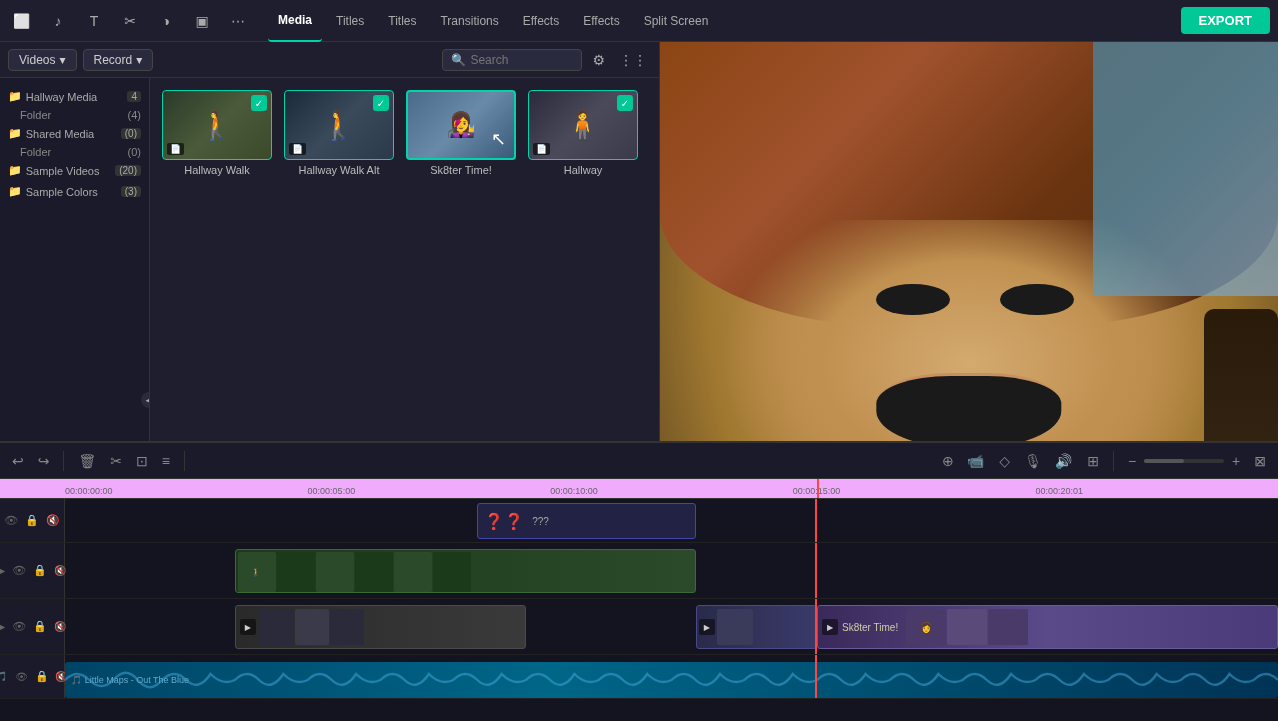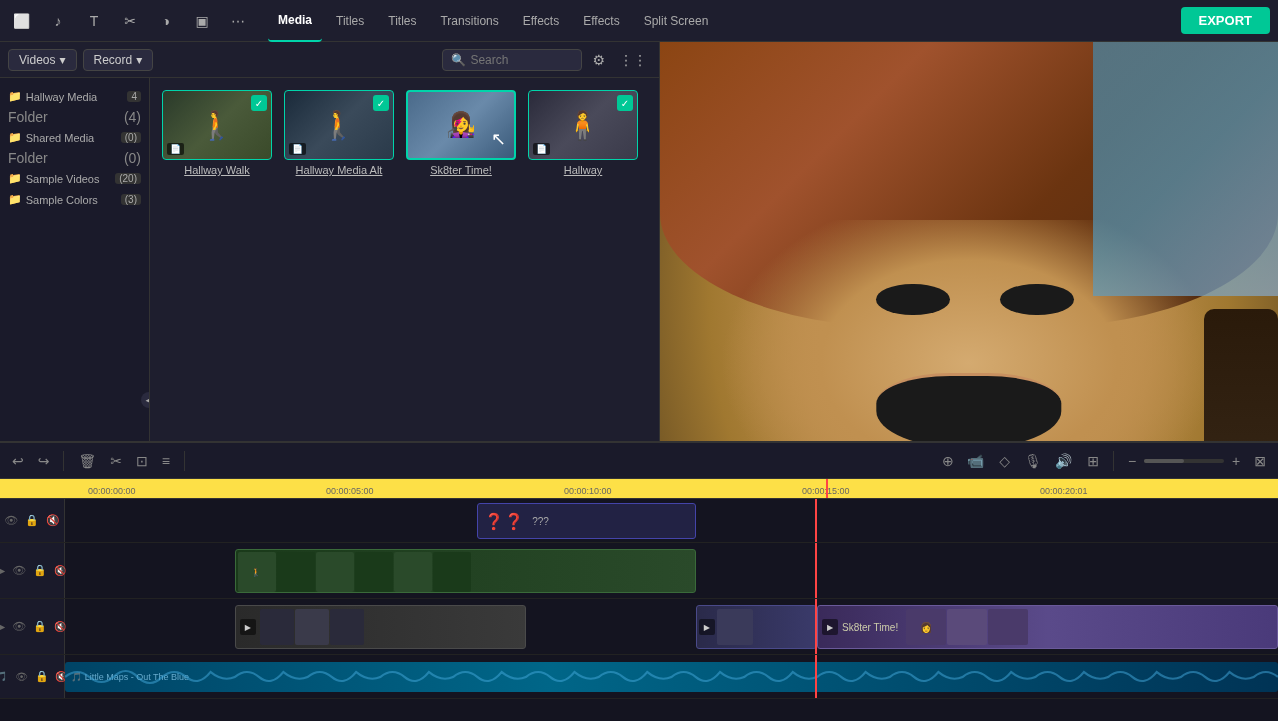--- a/index.html
+++ b/index.html
@@ -154,22 +154,22 @@
     }
     .sidebar-item .count {
       margin-left: auto;
       background: #333;
       border-radius: 3px;
       padding: 0 4px;
       font-size: 10px;
       color: #aaa;
     }
     .sidebar-sub {
-      padding: 2px 8px 2px 8px;
-      font-size: 14px;
+      padding: 2px 8px 2px 20px;
+      font-size: 11px;
       color: #888;
       display: flex;
       justify-content: space-between;
     }
 
     
     .media-grid {
       flex: 1;
       padding: 12px;
       display: flex;
@@ -217,21 +217,20 @@
       padding: 1px 3px;
       font-size: 9px;
       color: #aaa;
     }
     .media-label {
       font-size: 11px;
       color: #bbb;
       margin-top: 4px;
       text-align: center;
       max-width: 110px;
-      text-decoration: underline;
     }
     
     .thumb-hallway { background: linear-gradient(135deg, #2a3a2a 0%, #4a5a3a 50%, #3a4a2a 100%); }
     .thumb-hallway2 { background: linear-gradient(135deg, #1a2a3a 0%, #3a4a5a 50%, #2a3a4a 100%); }
     .thumb-skater { background: linear-gradient(135deg, #4a6a8a 0%, #6a8aaa 50%, #3a5a7a 100%); }
     .thumb-weirdo { background: linear-gradient(135deg, #2a2a3a 0%, #4a4a5a 50%, #3a3a4a 100%); }
     .thumb-person {
       width: 100%;
       height: 100%;
       display: flex;
@@ -558,21 +557,21 @@
           </div>
           <div class="media-label">Hallway Walk</div>
         </div>
 
         <div class="media-item">
           <div class="media-thumb thumb-hallway2 selected">
             <div class="thumb-person">🚶</div>
             <div class="thumb-icon">📄</div>
             <div class="thumb-check">✓</div>
           </div>
-          <div class="media-label">Hallway Media Alt</div>
+          <div class="media-label">Hallway Walk Alt</div>
         </div>
 
         <div class="media-item">
           <div class="media-thumb thumb-skater" style="border: 2px solid #00d4aa;">
             <div class="thumb-person" style="font-size:24px;">👩‍🎤</div>
 
             <div style="position:absolute; right:8px; bottom:8px; font-size:18px; color:#fff;">↖</div>
           </div>
           <div class="media-label">Sk8ter Time!</div>
         </div>
@@ -668,21 +667,21 @@
           <div class="zoom-fill" style="width:50%;"></div>
         </div>
         <button class="tl-btn">+</button>
       </div>
       <button class="tl-btn">⊠</button>
     </div>
   </div>
 
   <div class="tl-container" style="position:relative;">
 
-    <div style="height:20px; background:#fde047; border-bottom:1px solid #333; display:flex; align-items:center; padding-left:88px; position:relative; overflow:hidden;">
+    <div style="height:20px; background:#f0abfc; border-bottom:1px solid #333; display:flex; align-items:center; padding-left:65px; position:relative; overflow:hidden;">
       <div style="flex:1; position:relative; height:100%;">
         <span style="position:absolute; left:0%; font-size:9px; color:#666; bottom:2px;">00:00:00:00</span>
         <span style="position:absolute; left:20%; font-size:9px; color:#666; bottom:2px;">00:00:05:00</span>
         <span style="position:absolute; left:40%; font-size:9px; color:#666; bottom:2px;">00:00:10:00</span>
         <span style="position:absolute; left:60%; font-size:9px; color:#666; bottom:2px;">00:00:15:00</span>
         <span style="position:absolute; left:80%; font-size:9px; color:#666; bottom:2px;">00:00:20:01</span>
 
         <div style="position:absolute; left:62%; top:0; bottom:0; width:2px; background:#ff4444;"></div>
       </div>
     </div>
@@ -767,21 +766,21 @@
     <div class="track-row" style="height:44px; position:relative;">
       <div class="track-row-controls">
         <button class="track-ctrl-btn" style="font-size:10px;">🎵</button>
         <button class="track-ctrl-btn" style="font-size:10px;">👁</button>
         <button class="track-ctrl-btn">🔒</button>
         <button class="track-ctrl-btn" style="font-size:10px;">🔇</button>
       </div>
       <div class="track-row-content">
         <div class="tl-playhead" style="left:calc(62% - 2px);"></div>
 
-        <div style="position:absolute; left:0%; width:100%; height:30px; top:7px; background: linear-gradient(90deg, #004466 0%, #005577 20%, #006688 40%, #005577 60%, #004466 80%, #003355 100%); border-radius:3px; overflow:hidden;">
+        <div style="position:absolute; left:0%; width:100%; height:36px; top:7px; background: linear-gradient(90deg, #004466 0%, #005577 20%, #006688 40%, #005577 60%, #004466 80%, #003355 100%); border-radius:3px; overflow:hidden;">
 
           <div style="display:flex; align-items:center; height:100%; gap:1px; padding:2px;">
             <span style="font-size:9px; color:#66aacc; margin-left:4px; white-space:nowrap;">🎵 Little Maps - Out The Blue</span>
           </div>
 
           <svg style="position:absolute; inset:0; width:100%; height:100%; opacity:0.5;" viewBox="0 0 1000 30" preserveAspectRatio="none">
             <path d="M0,15 Q10,5 20,15 Q30,25 40,15 Q50,3 60,15 Q70,27 80,15 Q90,5 100,15 Q110,25 120,10 Q130,20 140,15 Q150,5 160,15 Q170,25 180,10 Q190,20 200,15 Q210,5 220,15 Q230,25 240,10 Q250,20 260,15 Q270,5 280,15 Q290,25 300,10 Q310,20 320,15 Q330,5 340,15 Q350,25 360,10 Q370,20 380,15 Q390,5 400,15 Q410,25 420,10 Q430,20 440,15 Q450,5 460,15 Q470,25 480,10 Q490,20 500,15 Q510,5 520,15 Q530,25 540,10 Q550,20 560,15 Q570,5 580,15 Q590,25 600,10 Q610,20 620,15 Q630,5 640,15 Q650,25 660,10 Q670,20 680,15 Q690,5 700,15 Q710,25 720,10 Q730,20 740,15 Q750,5 760,15 Q770,25 780,10 Q790,20 800,15 Q810,5 820,15 Q830,25 840,10 Q850,20 860,15 Q870,5 880,15 Q890,25 900,10 Q910,20 920,15 Q930,5 940,15 Q950,25 960,10 Q970,20 980,15 Q990,5 1000,15" fill="none" stroke="#44aadd" stroke-width="2"></path>
           </svg>
         </div>
       </div>

